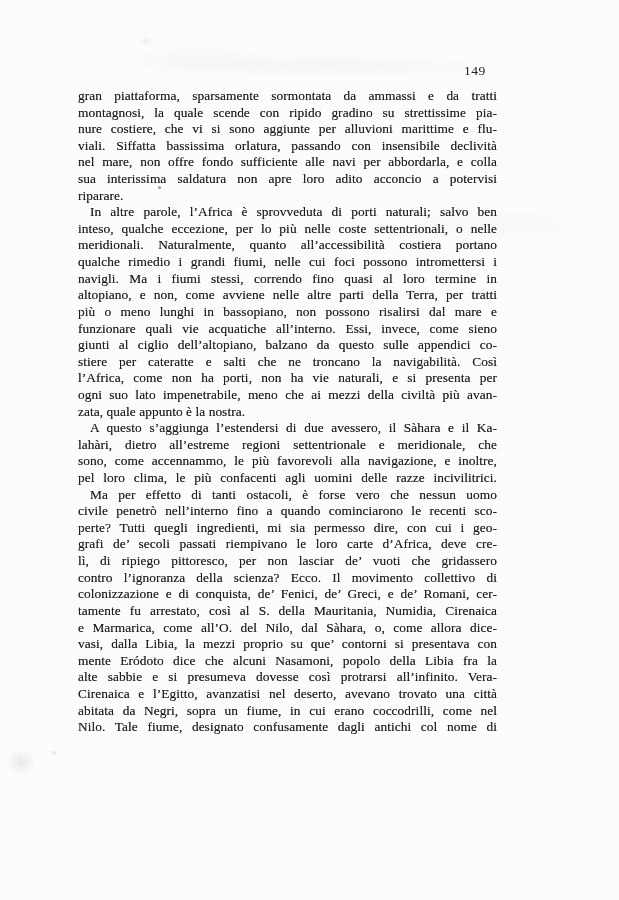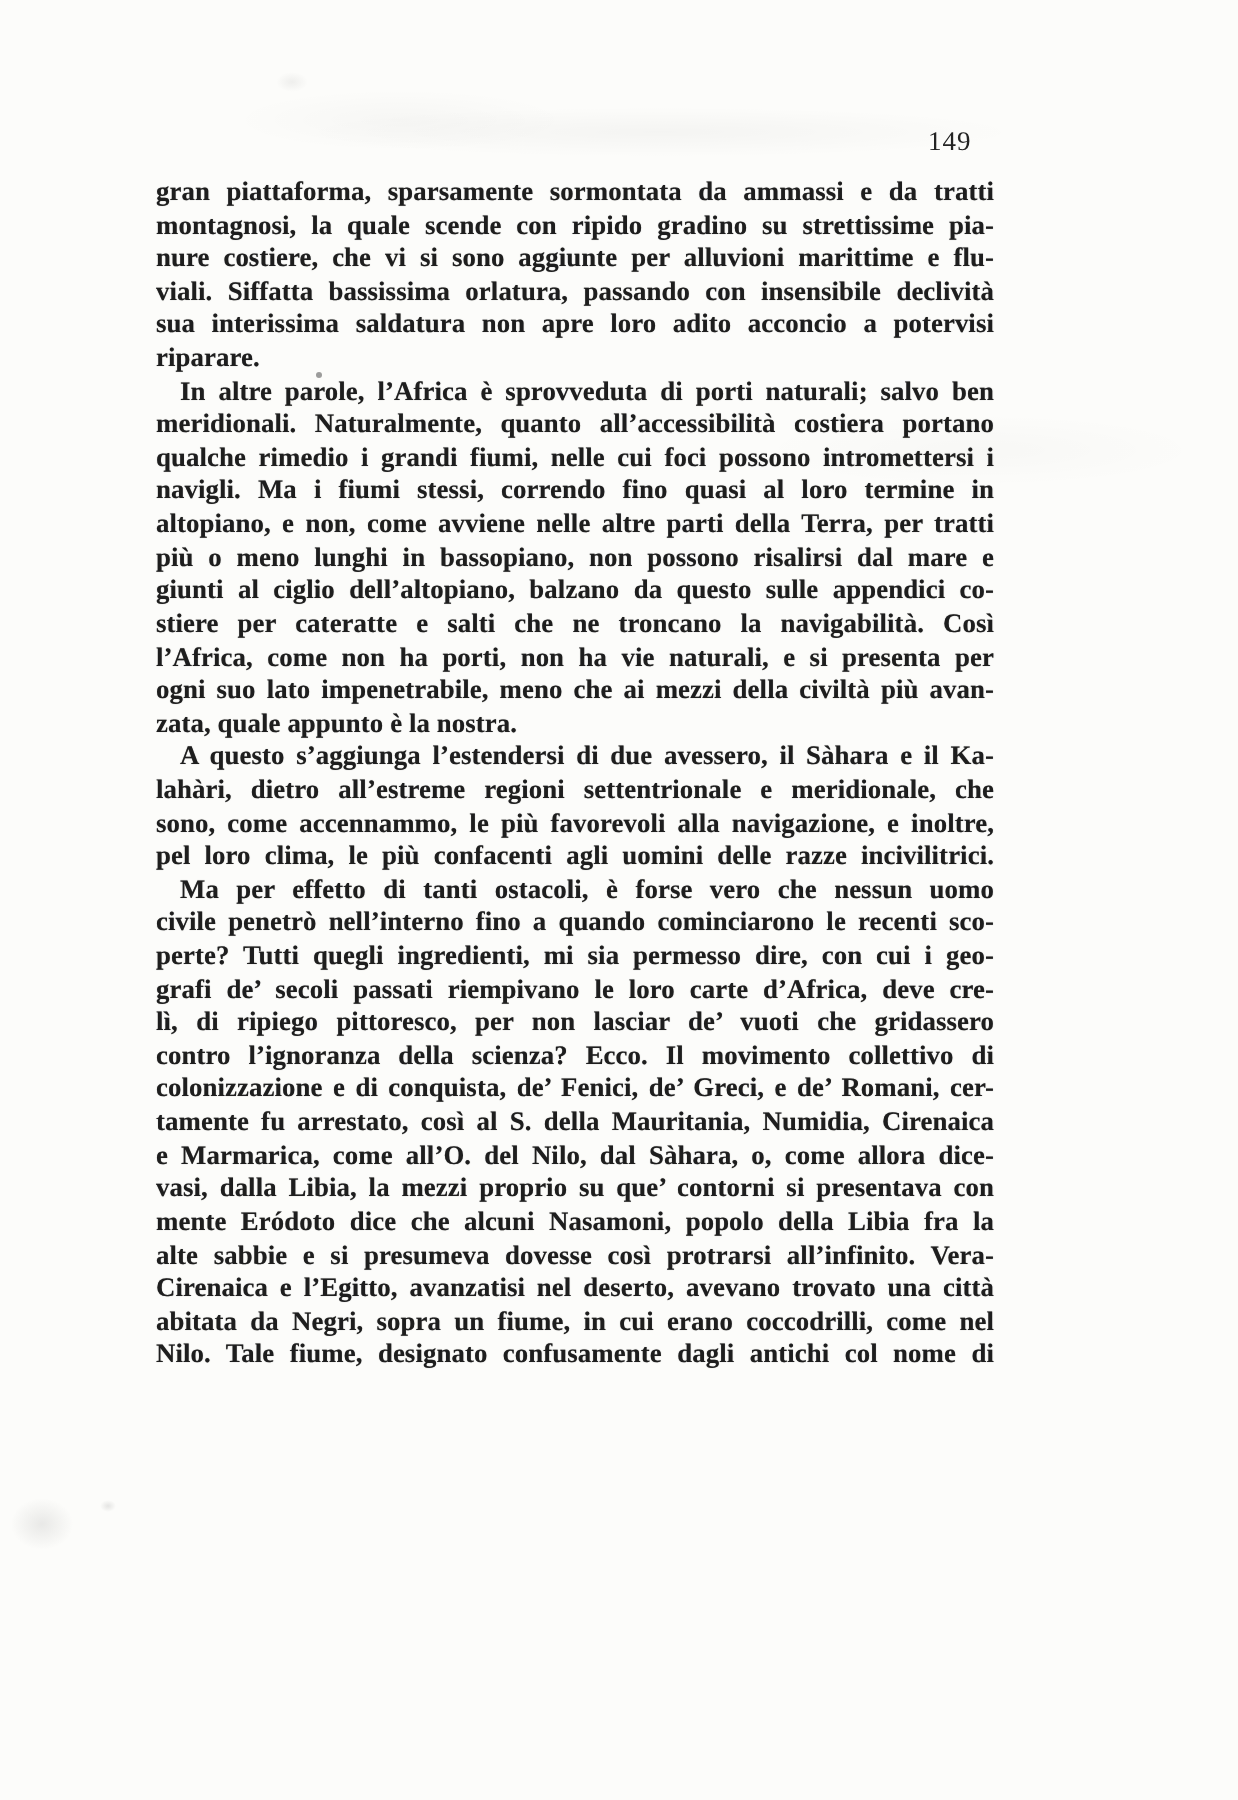--- a/index.html
+++ b/index.html
@@ -40,21 +40,20 @@
   .line {
     height: 16.62px;
     line-height: 16.62px;
     font-size: 13.4px;
     text-align: justify;
     text-align-last: justify;
     letter-spacing: 0.05px;
     text-shadow: 0 0 0.4px rgba(20,20,20,0.55);
     white-space: normal;
     overflow: visible;
-    font-weight: bold;
   }
   .line.short {
     text-align-last: left;
   }
   .line.indent {
     text-indent: 12px;
   }
   .speck {
     position: absolute;
     pointer-events: none;
@@ -85,30 +84,33 @@
 
 <div class="page">
   <div class="page-number">149</div>
 
   <div class="text-block" id="text-block">
       <div class="paragraph">
         <div class="line">gran piattaforma, sparsamente sormontata da ammassi e da tratti</div>
         <div class="line">montagnosi, la quale scende con ripido gradino su strettissime pia-</div>
         <div class="line">nure costiere, che vi si sono aggiunte per alluvioni marittime e flu-</div>
         <div class="line">viali. Siffatta bassissima orlatura, passando con insensibile declività</div>
+        <div class="line">nel mare, non offre fondo sufficiente alle navi per abbordarla, e colla</div>
         <div class="line">sua interissima saldatura non apre loro adito acconcio a potervisi</div>
         <div class="line short">riparare.</div>
       </div>
       <div class="paragraph">
         <div class="line indent">In altre parole, l’Africa è sprovveduta di porti naturali; salvo ben</div>
+        <div class="line">inteso, qualche eccezione, per lo più nelle coste settentrionali, o nelle</div>
         <div class="line">meridionali. Naturalmente, quanto all’accessibilità costiera portano</div>
         <div class="line">qualche rimedio i grandi fiumi, nelle cui foci possono intromettersi i</div>
         <div class="line">navigli. Ma i fiumi stessi, correndo fino quasi al loro termine in</div>
         <div class="line">altopiano, e non, come avviene nelle altre parti della Terra, per tratti</div>
         <div class="line">più o meno lunghi in bassopiano, non possono risalirsi dal mare e</div>
+        <div class="line">funzionare quali vie acquatiche all’interno. Essi, invece, come sieno</div>
         <div class="line">giunti al ciglio dell’altopiano, balzano da questo sulle appendici co-</div>
         <div class="line">stiere per cateratte e salti che ne troncano la navigabilità. Così</div>
         <div class="line">l’Africa, come non ha porti, non ha vie naturali, e si presenta per</div>
         <div class="line">ogni suo lato impenetrabile, meno che ai mezzi della civiltà più avan-</div>
         <div class="line short">zata, quale appunto è la nostra.</div>
       </div>
       <div class="paragraph">
         <div class="line indent">A questo s’aggiunga l’estendersi di due avessero, il Sàhara e il Ka-</div>
         <div class="line">lahàri, dietro all’estreme regioni settentrionale e meridionale, che</div>
         <div class="line">sono, come accennammo, le più favorevoli alla navigazione, e inoltre,</div>

